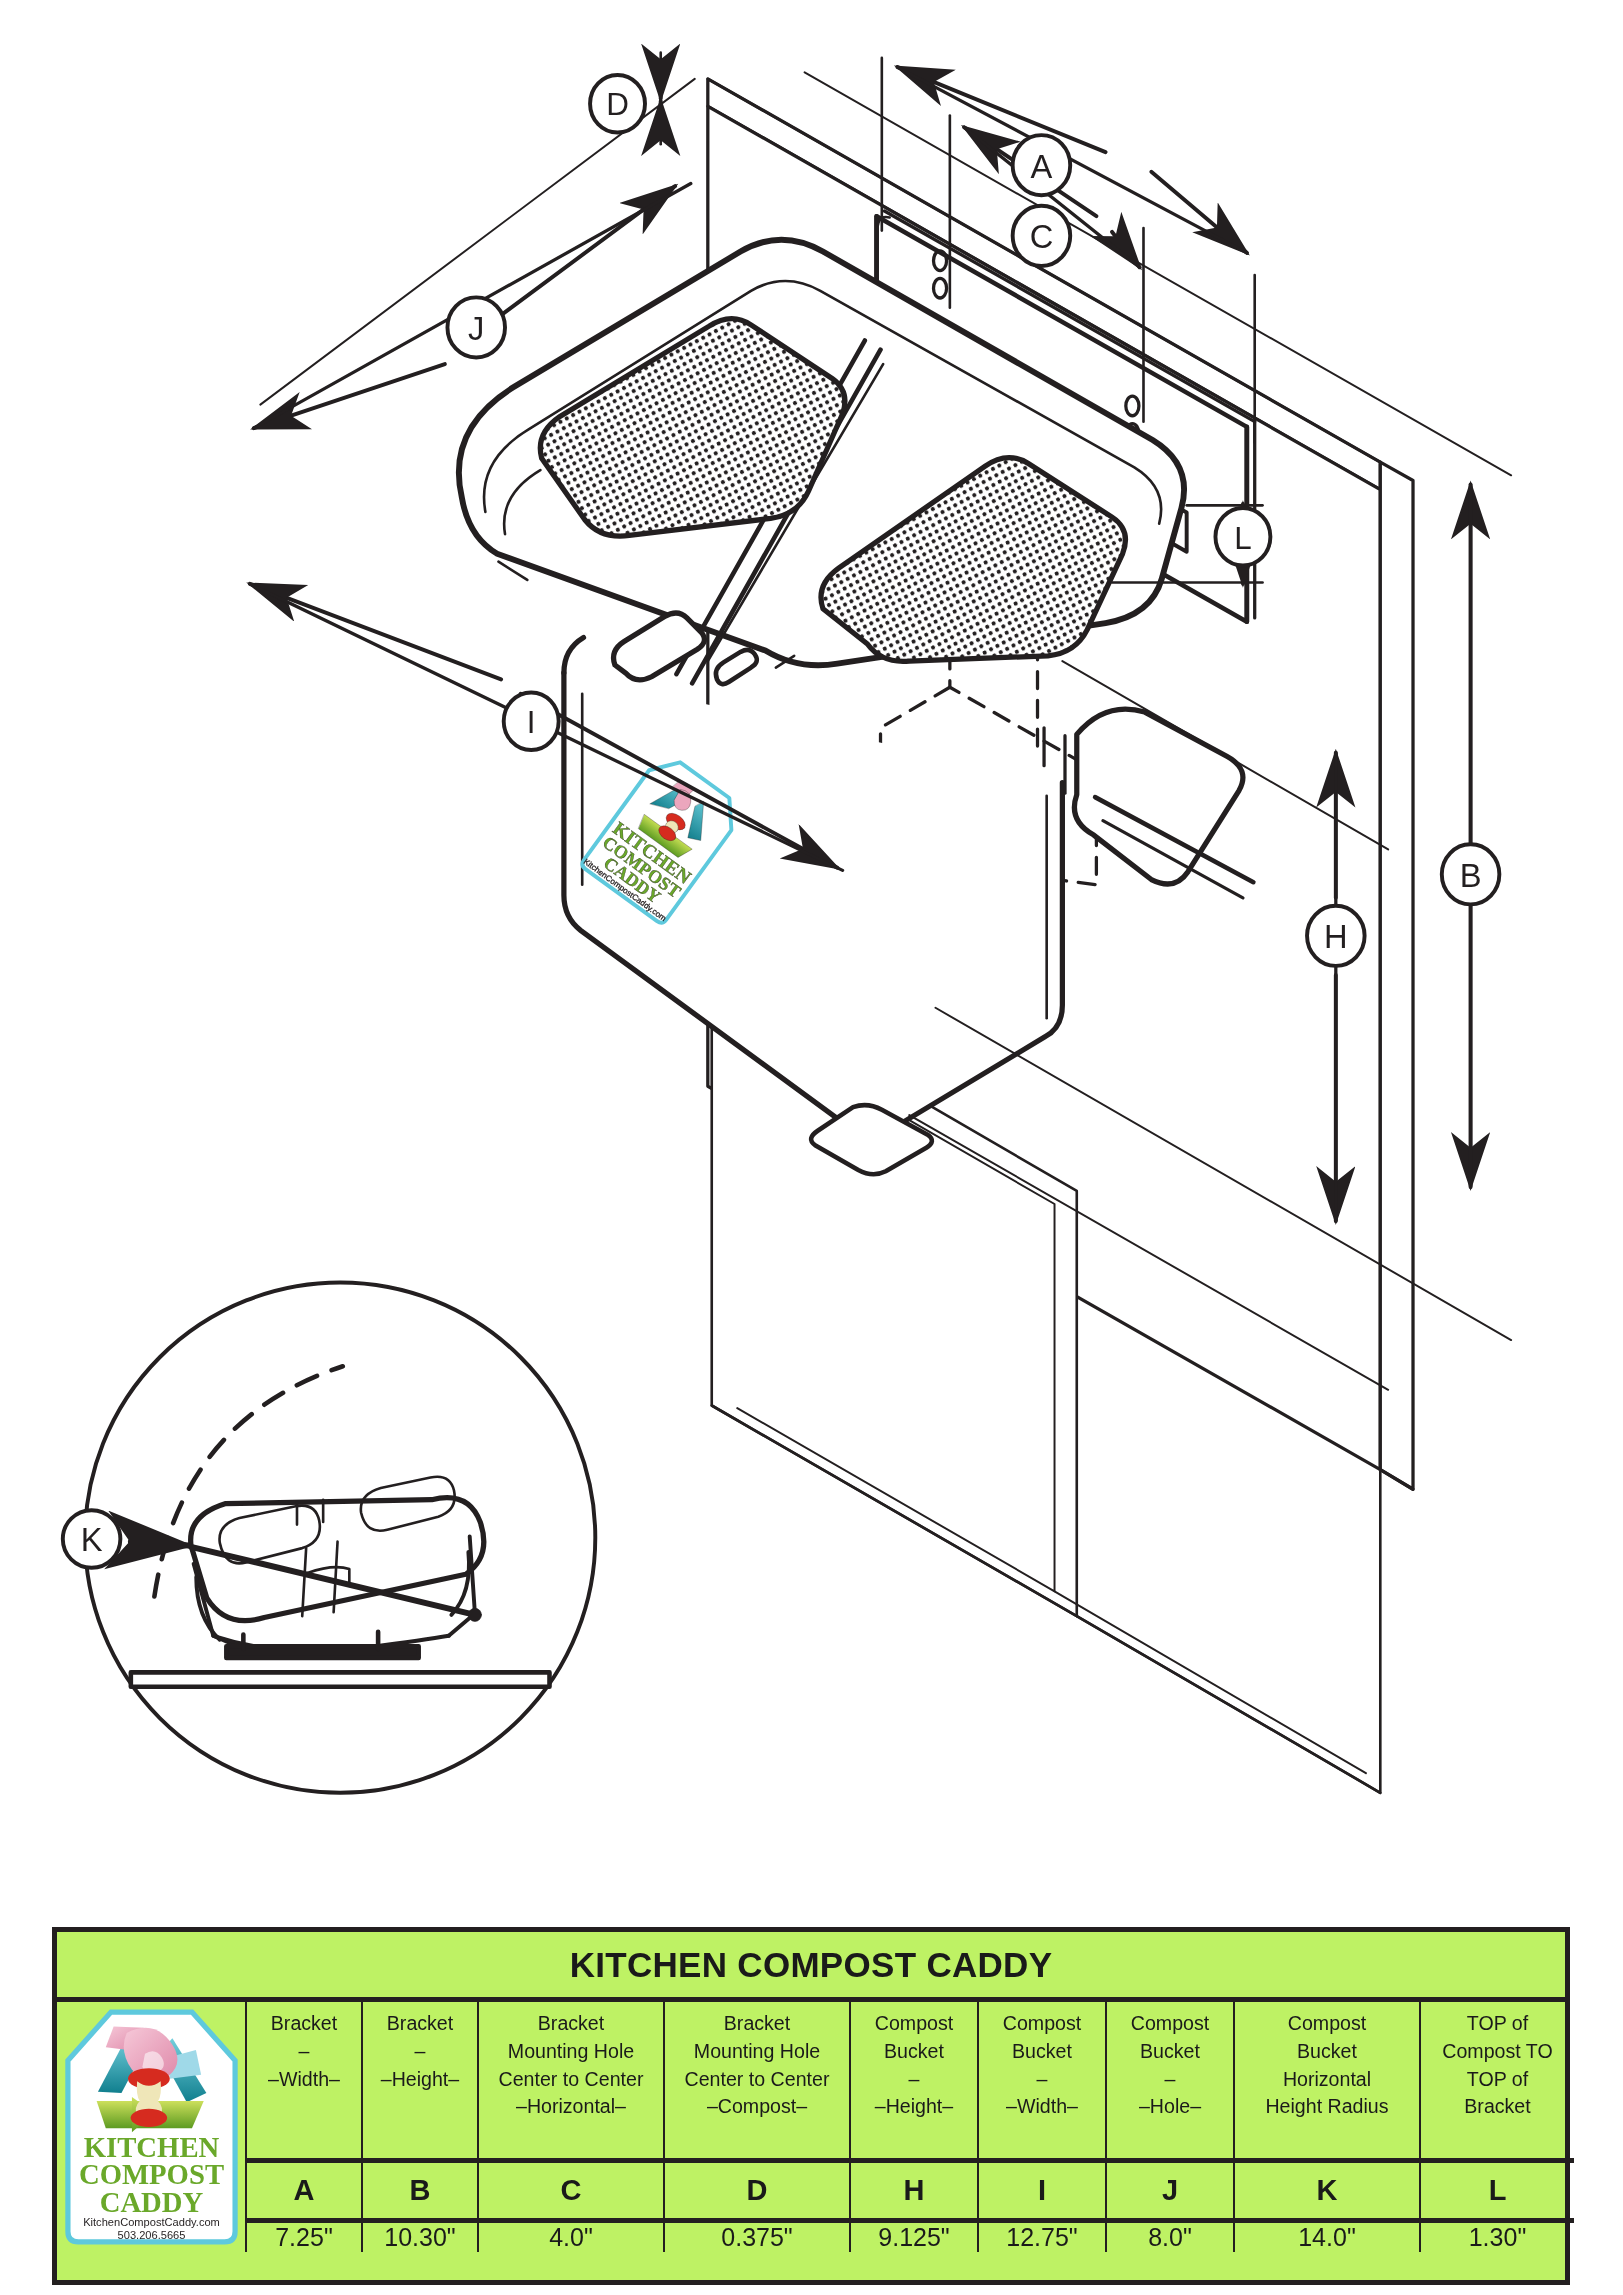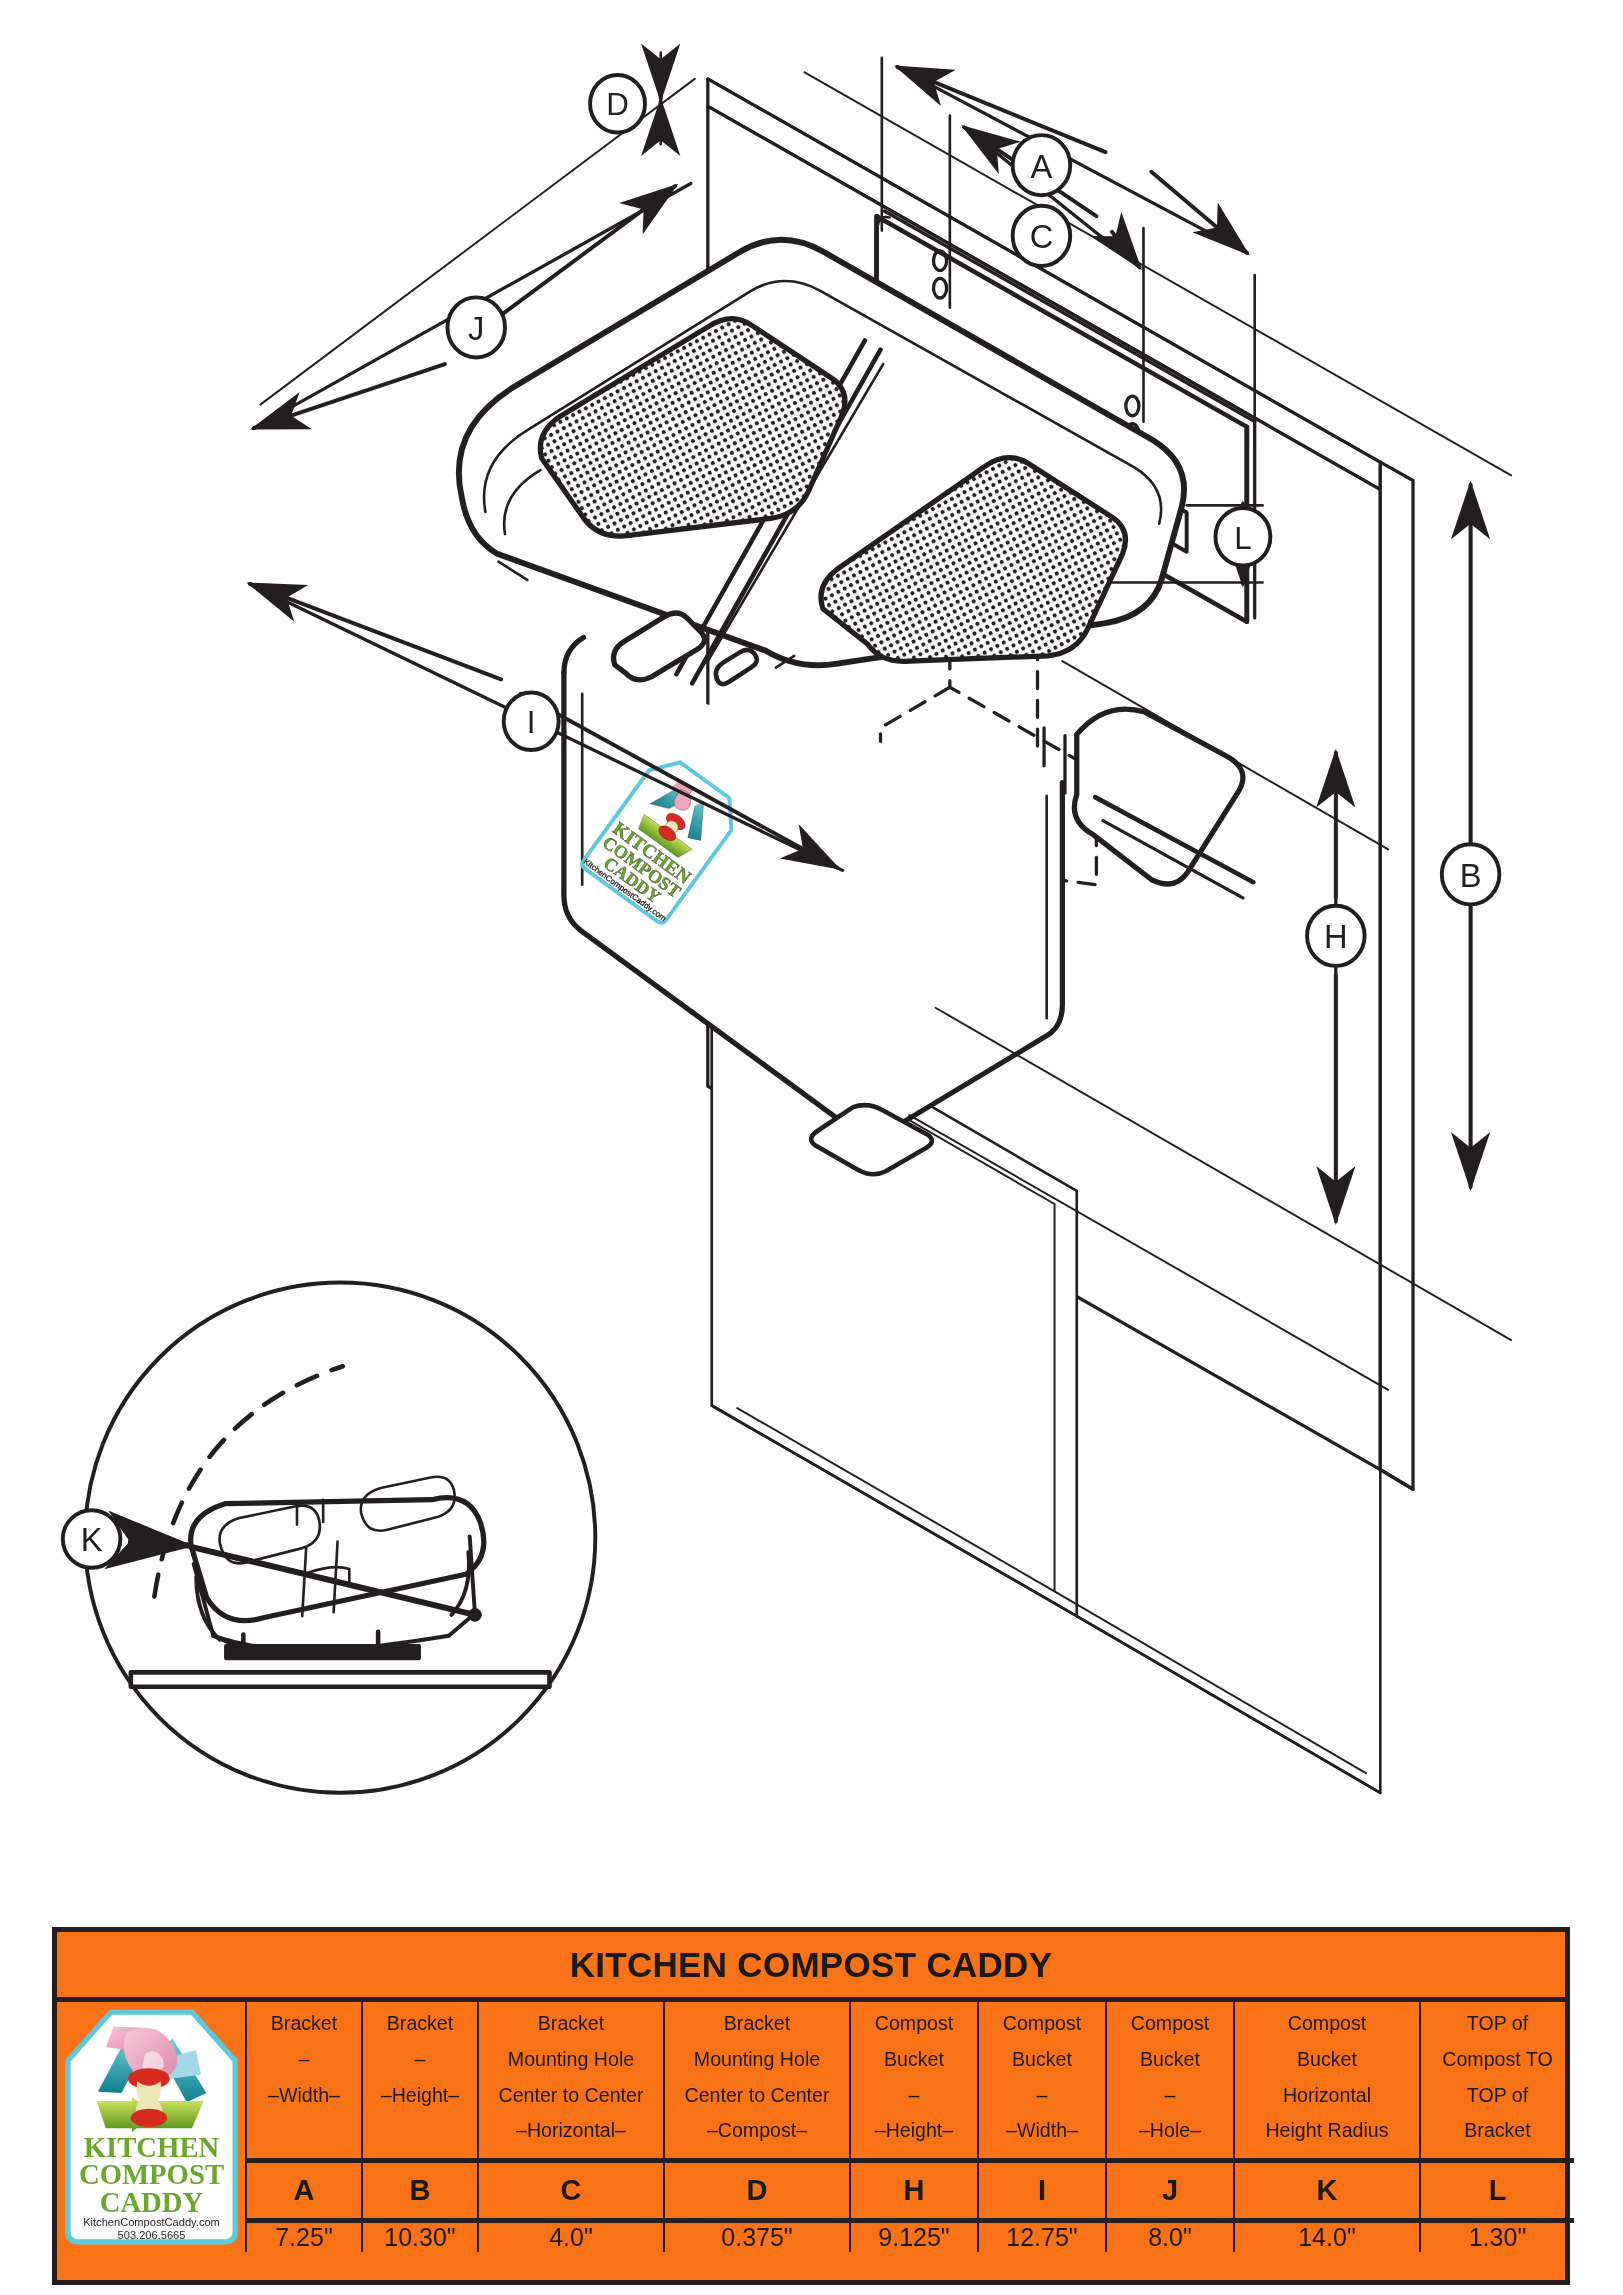--- a/index.html
+++ b/index.html
@@ -11,21 +11,21 @@
 
   
   #iso-wrap{position:absolute;left:0;top:0;width:1623px;height:1852px;}
   #iso{display:block;width:1623px;height:1852px;}
 
   
 
   
   #spec-table{
     position:absolute;left:52px;top:1927px;width:1518px;height:358px;
-    border:5.9px solid #231f20;background:#f97316;box-sizing:border-box;
+    border:5.9px solid #231f20;background:#bef264;box-sizing:border-box;
   }
   #spec-title-row{
     height:65px;border-bottom:5.9px solid #231f20;
     display:flex;align-items:center;justify-content:center;
   }
   #spec-title{
     font-weight:bold;font-size:35px;letter-spacing:0.3px;
     font-family:"Liberation Sans", sans-serif;
     white-space:nowrap;
   }
@@ -39,21 +39,20 @@
   .col{
     border-right:2.6px solid #231f20;display:flex;flex-direction:column;
     box-sizing:border-box;
   }
   .col:last-child{border-right:none;}
   .c-desc{
     flex:1 1 auto;height:149px;display:flex;flex-direction:column;
     align-items:center;justify-content:flex-start;padding:7.9px 3.9px 3.9px;
     box-sizing:border-box;text-align:center;line-height:1.42;
     font-size:19.6px;
-    gap:8px;
   }
   .c-desc .ln{display:block;white-space:nowrap;}
   .c-letter{
     height:55px;border-top:5.9px solid #231f20;border-bottom:5.9px solid #231f20;
     display:flex;align-items:center;justify-content:center;
     font-weight:bold;font-size:29px;
   }
   .c-value{
     flex:1;display:flex;align-items:center;justify-content:center;
     font-size:25px;

